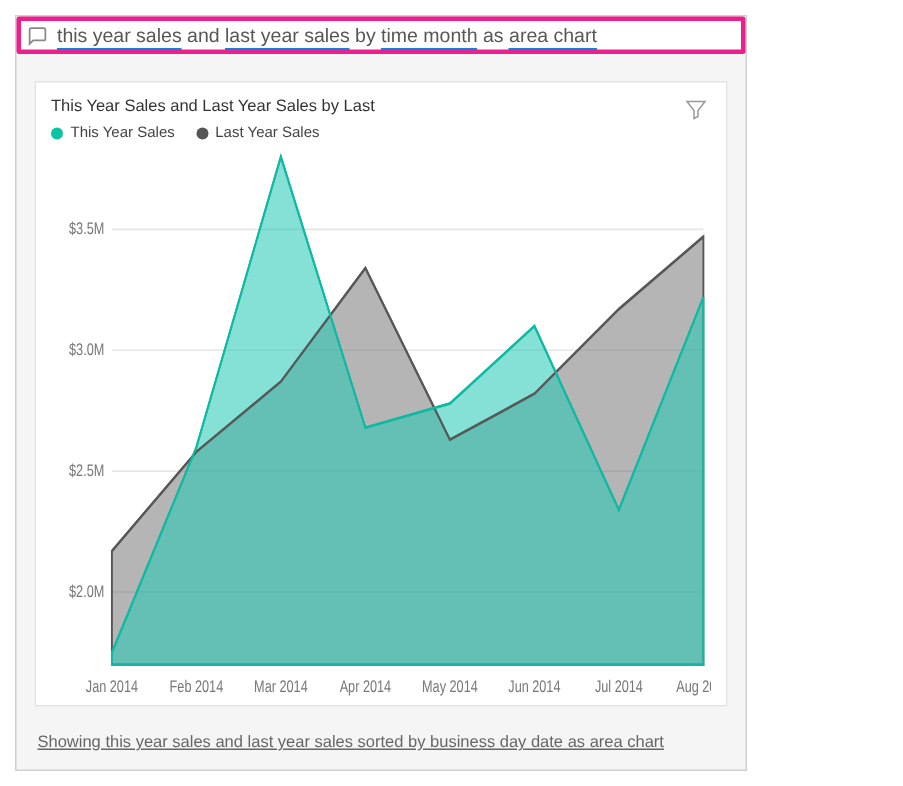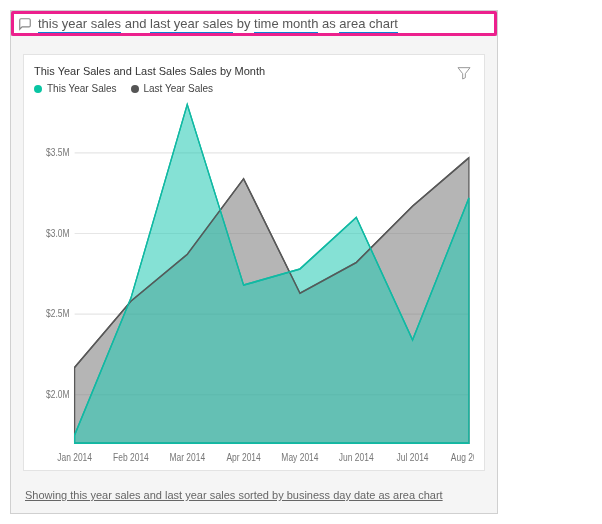--- a/index.html
+++ b/index.html
@@ -129,21 +129,21 @@
       </div>
       <div class="qa-highlight"></div>
     </div>
 
     <div class="card">
       <span class="filter-icon">
         <svg width="16" height="16" viewBox="0 0 24 24" fill="none" stroke="#999" stroke-width="1.5">
           <path d="M3 4h18l-7 9v6l-4 2v-8z"></path>
         </svg>
       </span>
-      <div class="chart-title">This Year Sales and Last Sales Sales by Month</div>
+      <div class="chart-title">This Year Sales and Last Year Sales by Last</div>
       <div class="legend">
         <div class="item">
           <span class="dot teal"></span>
           <span>This Year Sales</span>
         </div>
         <div class="item">
           <span class="dot gray"></span>
           <span>Last Year Sales</span>
         </div>
       </div>

